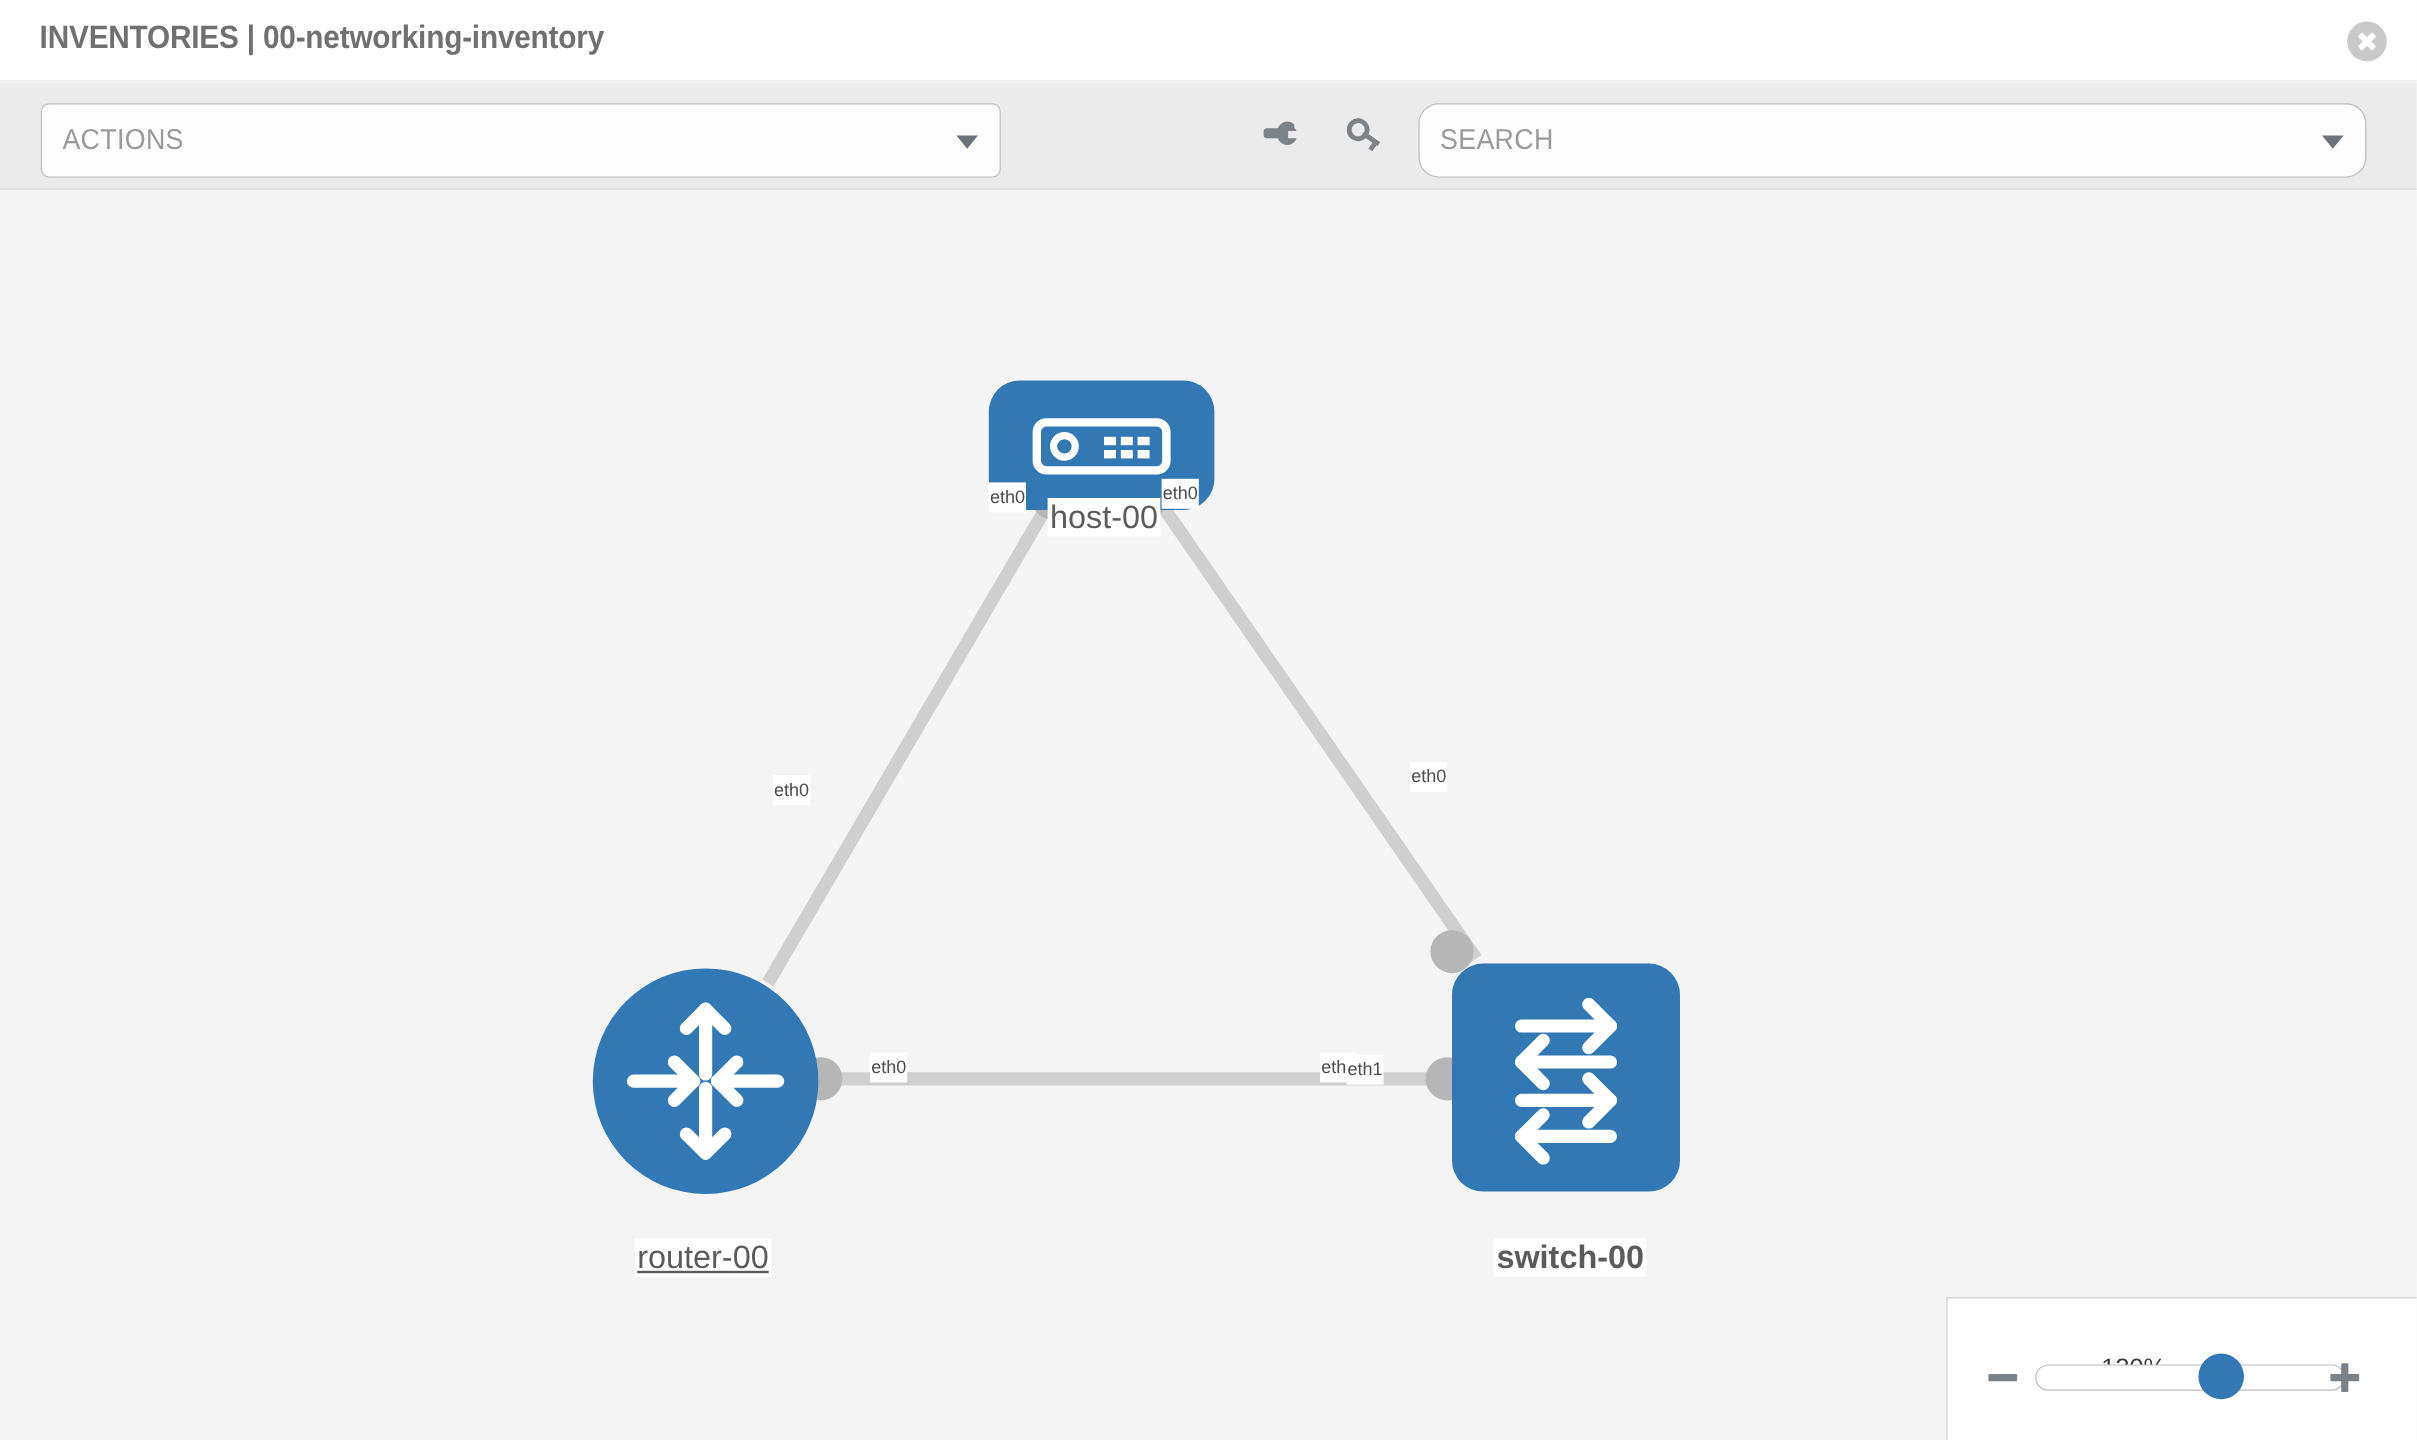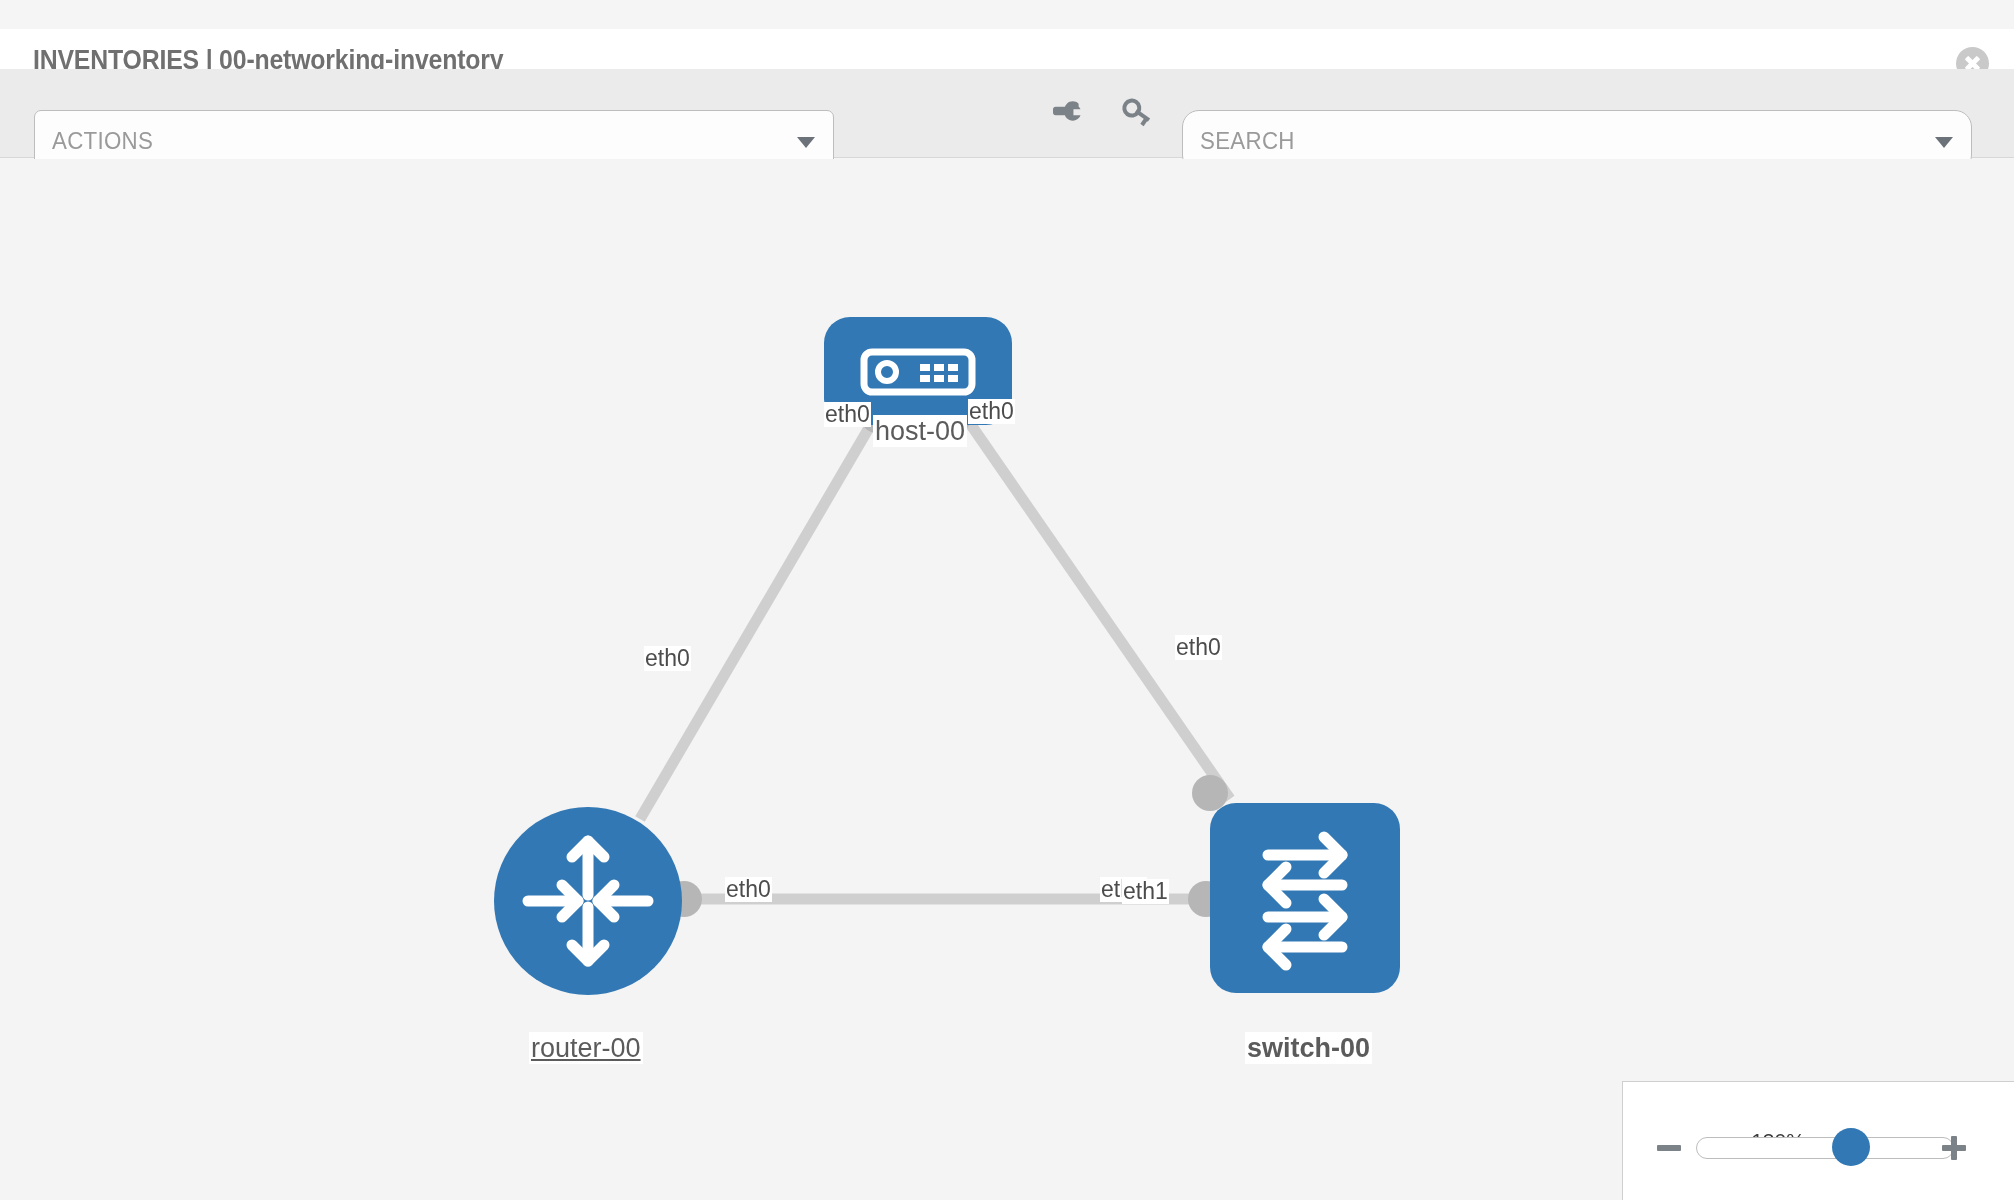--- a/index.html
+++ b/index.html
@@ -20,21 +20,20 @@
   }
 
   
   .header-bar {
     position: absolute;
     left: 0; top: 0;
     width: 2014px;
     height: 68px;
     background: #ffffff;
     border-bottom: 1px solid #e3e3e3;
-    margin-top: 29px;
   }
 
   .page-title {
     position: absolute;
     left: 33px;
     top: 16px;
     font-size: 27px;
     font-weight: bold;
     color: #707070;
     letter-spacing: -0.2px;
@@ -78,21 +77,20 @@
     background: #ebebeb;
     border-bottom: 1px solid #d7d7d7;
   }
 
   .control-box {
     position: absolute;
     background: #fdfdfd;
     border: 1px solid #bdbdbd;
     border-radius: 7px;
     height: 62px;
-    margin-top: 24px;
   }
 
   .actions-select { left: 34px;  top: 17px; width: 800px; }
   .search-select  { left: 1182px; top: 17px; width: 790px; border-radius: 17px; }
 
   .control-label {
     position: absolute;
     left: 17px;
     top: 50%;
     transform: translateY(-50%) scaleX(0.93);
@@ -182,21 +180,21 @@
     font-size: 27px;
     color: #5b5b5b;
     background: #ffffff;
     white-space: nowrap;
     padding: 0 2px;
     line-height: 32px;
     margin-top: 28px;
   }
   .iface-label {
     position: absolute;
-    font-size: 23px;
+    font-size: 15px;
     color: #4c4c4c;
     background: #ffffff;
     white-space: nowrap;
     padding: 0 1px;
     line-height: 25px;
   }
 
   .lbl-host      { left: 873px; top: 228px; }
   .lbl-router    { left: 529px; top: 845px; text-decoration: underline; }
   .lbl-switch    { left: 1245px; top: 845px; font-weight: bold; }

